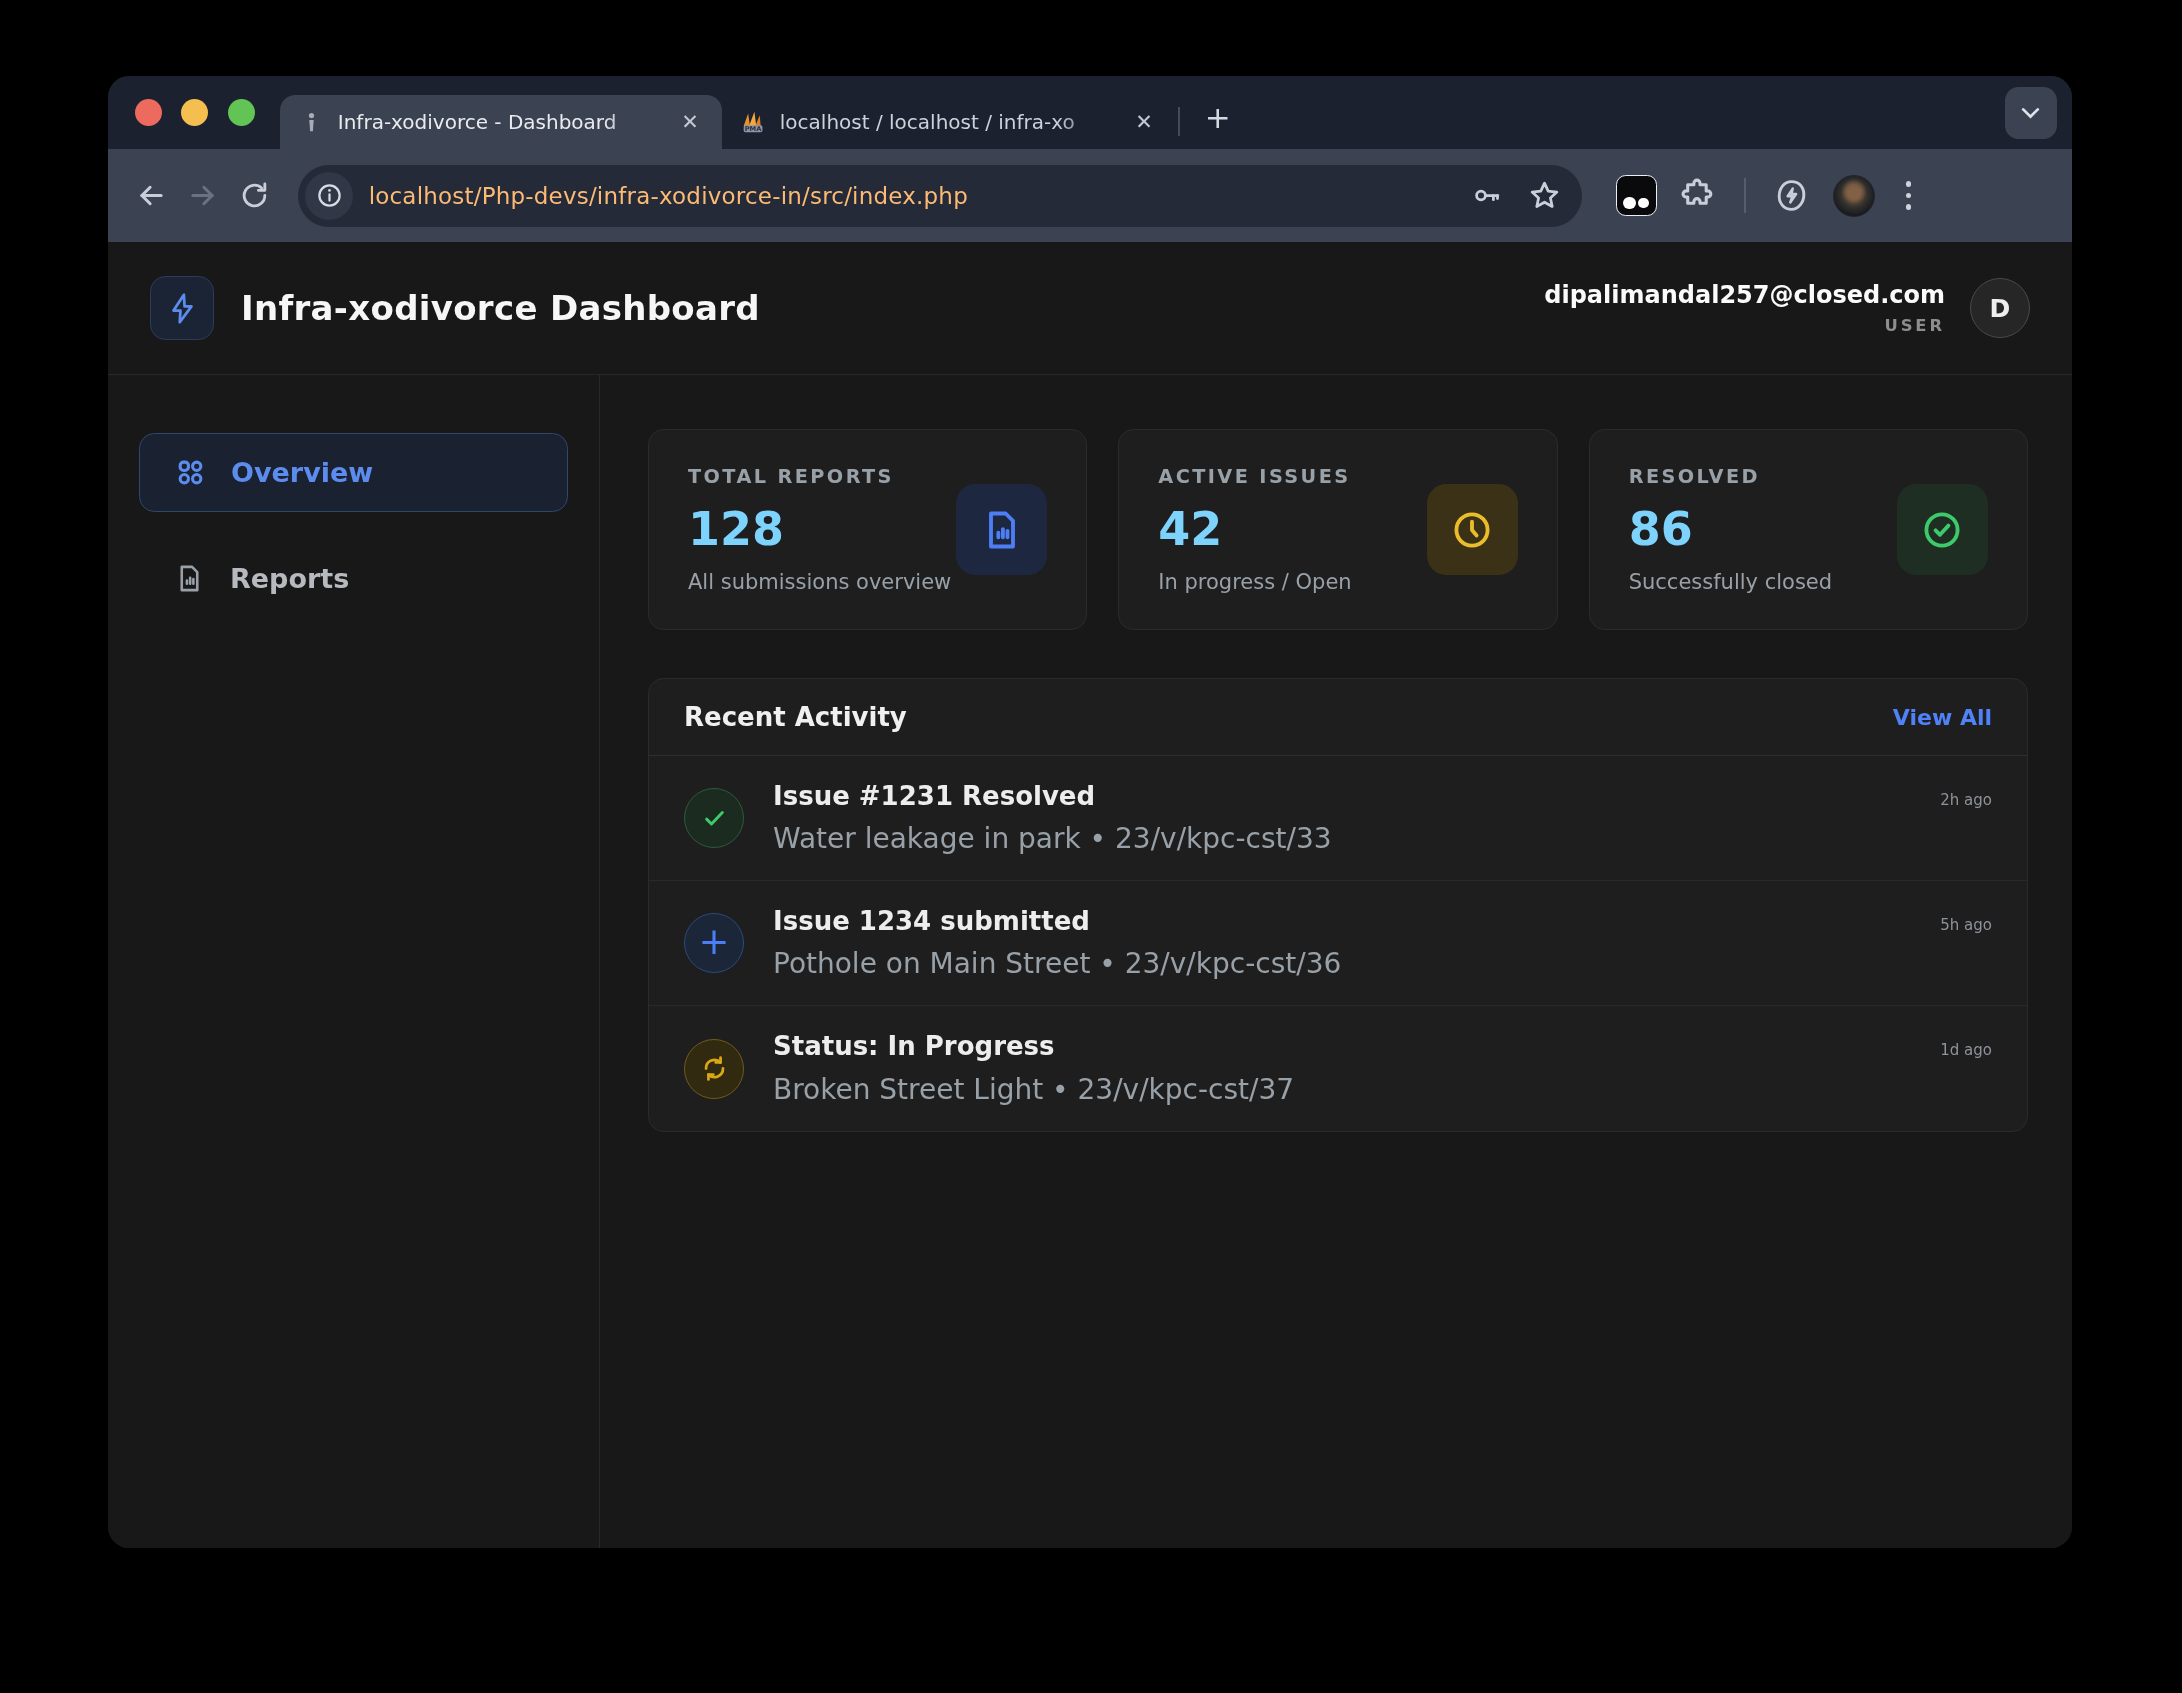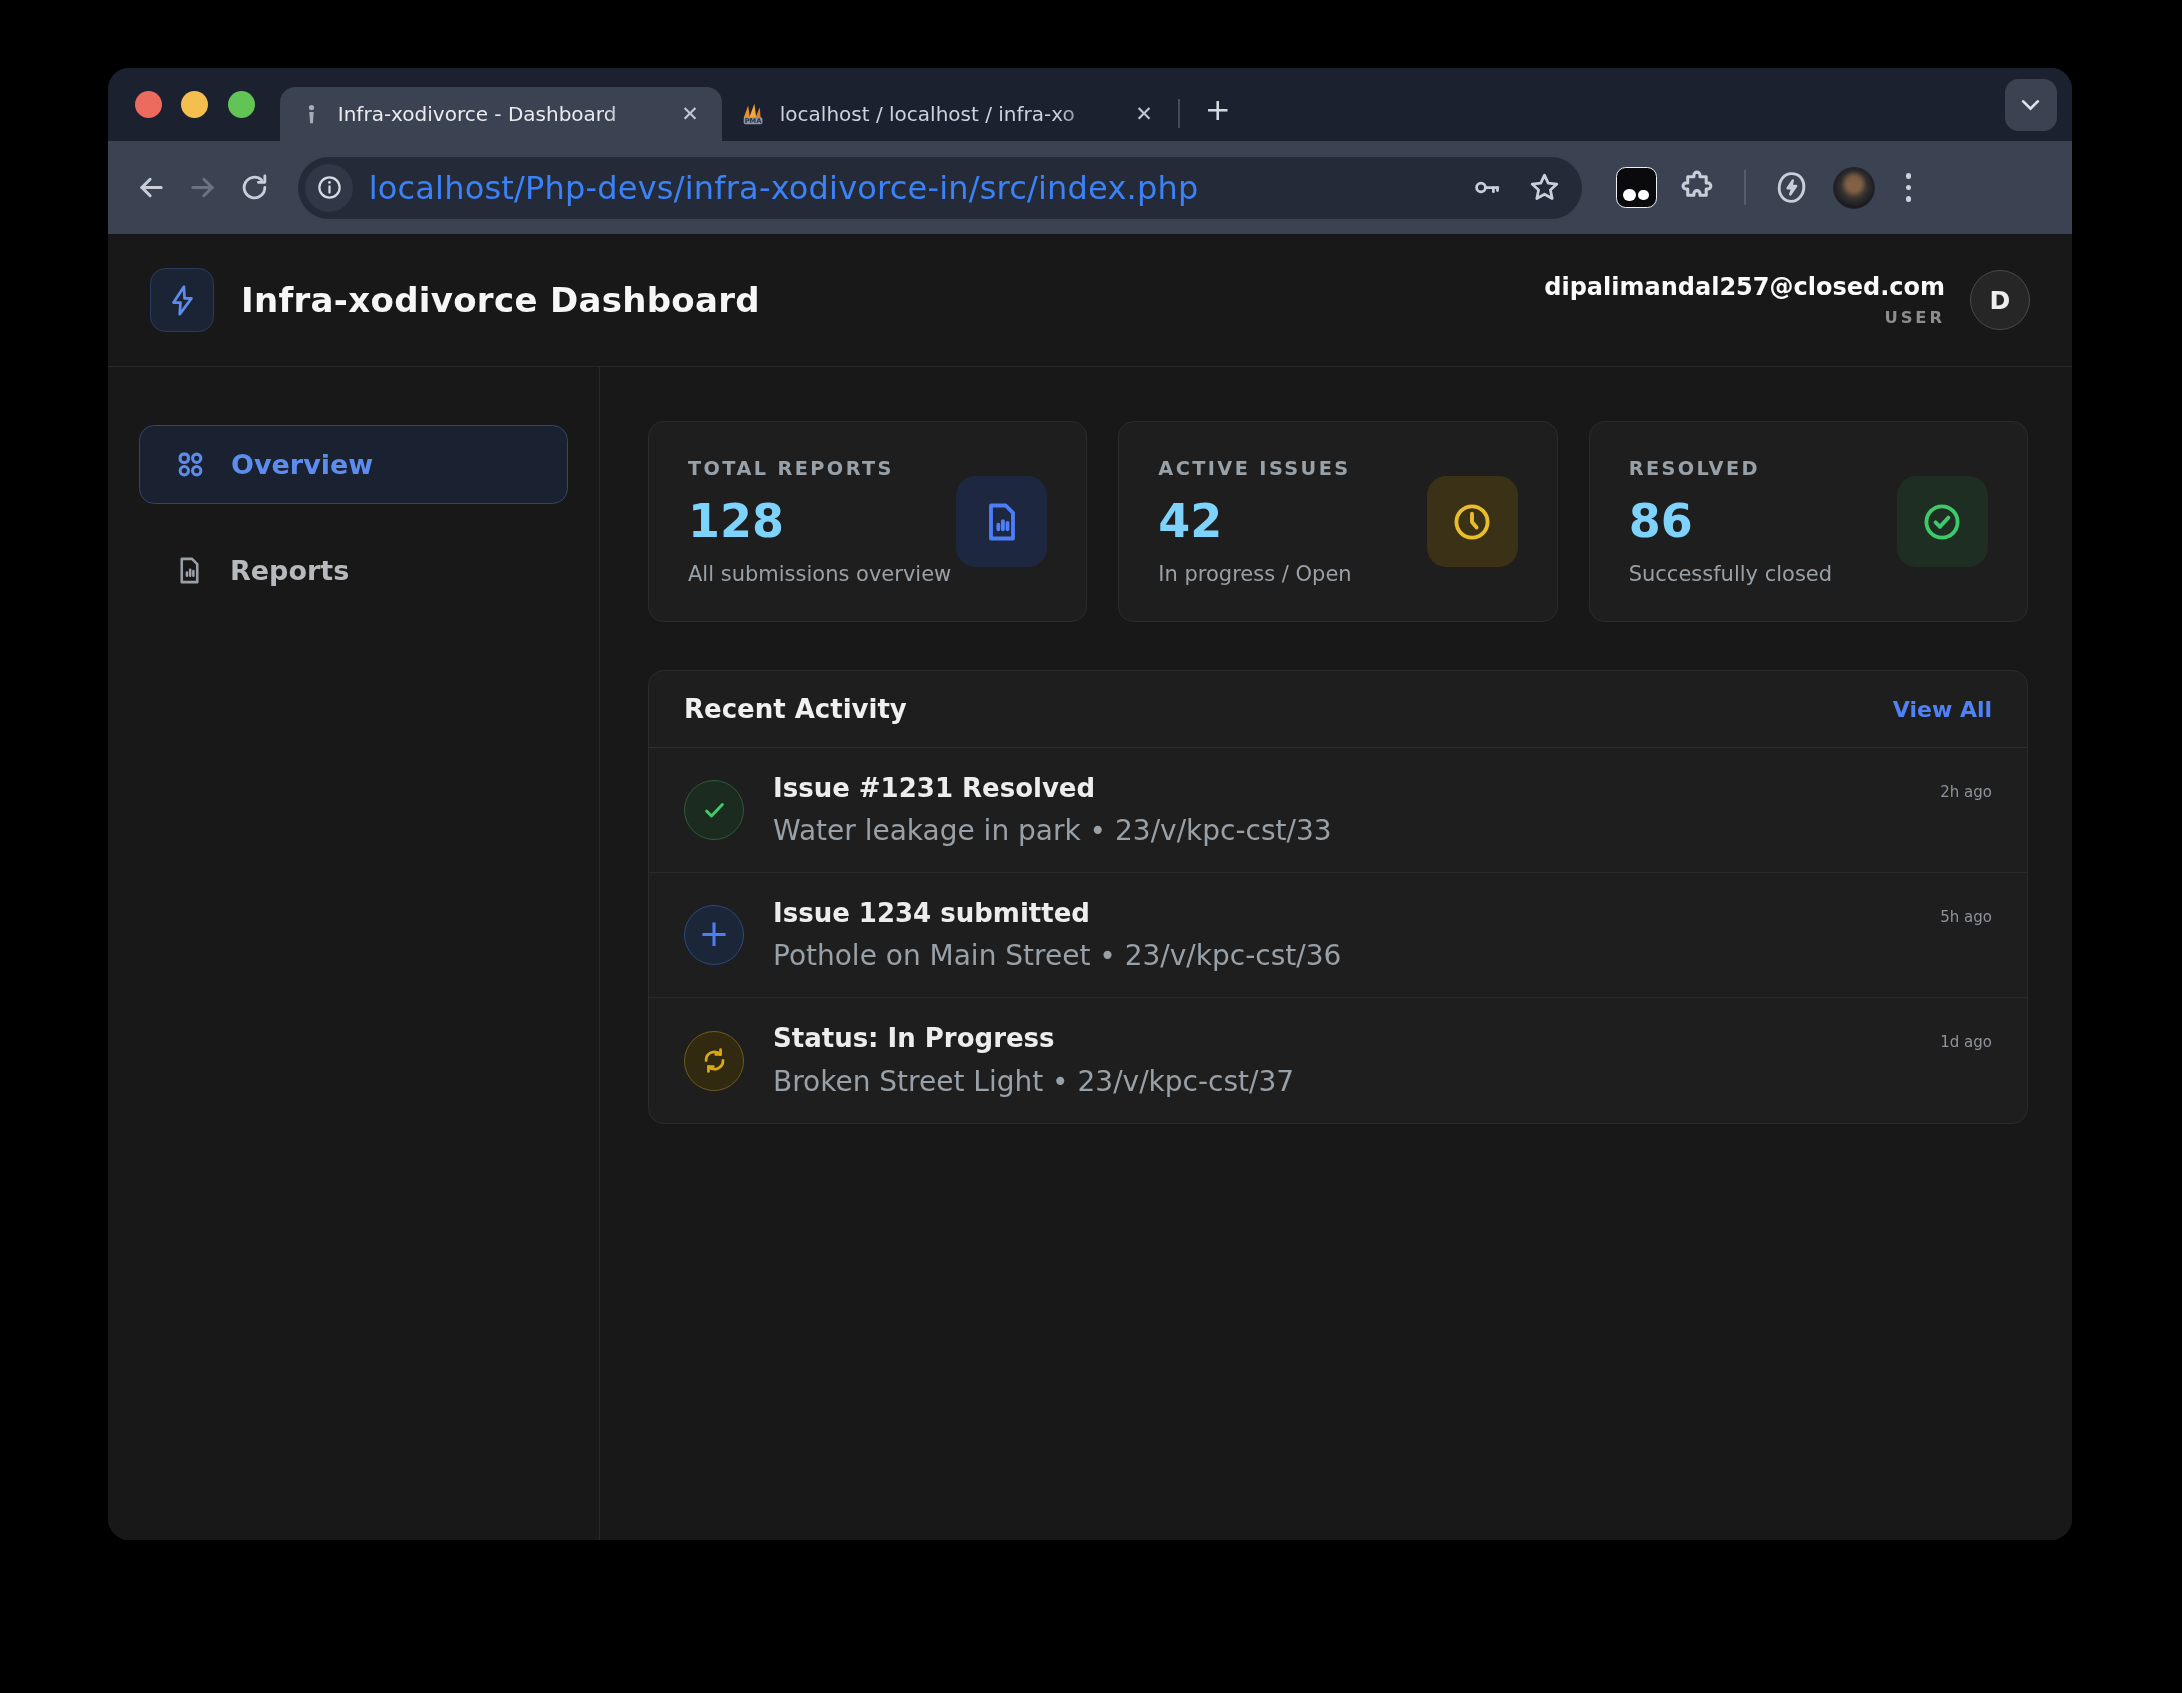--- a/index.html
+++ b/index.html
@@ -1,19 +1,19 @@
 <!DOCTYPE html>
 <html><head>
 <meta charset="utf-8">
 <style>
   * { margin:0; padding:0; box-sizing:border-box; }
   html,body { width:2182px; height:1694px; background:#000; overflow:hidden;
     font-family:"DejaVu Sans","Liberation Sans",sans-serif; }
 
-  .window { position:absolute; left:108px; top:68px; width:1964px; height:1472px;
+  .window { position:absolute; left:108px; top:76px; width:1964px; height:1472px;
     border-radius:21px; overflow:hidden; background:#181818;
     box-shadow:0 29px 77px rgba(0,0,0,.7); display:flex; flex-direction:column; }
 
   
   .tabstrip { height:73px; background:#1c2130; display:flex; align-items:flex-end; position:relative; flex:none; }
   .traffic { display:flex; gap:19.3px; align-items:center; position:absolute; left:27px; top:23px; }
   .light { width:27px; height:27px; border-radius:50%; }
   .light.red{ background:#ed6a5e; } .light.yellow{ background:#f4bf4e; } .light.green{ background:#61c454; }
 
   .tab { height:54px; display:flex; align-items:center; gap:13.5px; padding:0 17.4px 0 19.3px; }
@@ -27,21 +27,21 @@
   .tab-sep { width:1.9px; height:29px; background:#454b59; margin:0 9.7px 13.5px 1.9px; }
   .newtab-btn { font-size:31px; color:#d4d8e0; margin:0 0 11.6px 7.7px; width:41px; height:41px; display:flex; align-items:center; justify-content:center; border-radius:7.7px; }
   .tabsearch-btn { position:absolute; right:15.4px; top:10.6px; width:52px; height:52px; border-radius:13.5px; background:#3b4252; display:flex; align-items:center; justify-content:center; }
 
   
   .toolbar { height:93px; background:#3b4252; display:flex; align-items:center; padding:0 21px; gap:7.7px; flex:none; }
   .navbtn { width:44px; height:44px; display:flex; align-items:center; justify-content:center; border-radius:50%; flex:none; }
   .omnibox { height:62px; background:#242a38; border-radius:31px; display:flex; align-items:center;
      flex:none; width:1284px; margin-left:13.5px; padding:0 21px 0 7.7px; gap:15.4px; }
   .site-info { width:48px; height:48px; border-radius:50%; background:#303747; display:flex; align-items:center; justify-content:center; flex:none; }
-  .url { font-size:32px; color:#3b82f6; letter-spacing:0.2px; flex:1; white-space:nowrap; overflow:hidden; }
+  .url { font-size:23px; color:#fdba74; letter-spacing:0.2px; flex:1; white-space:nowrap; overflow:hidden; }
   .omni-icons { display:flex; gap:25px; align-items:center; }
   .toolbar-right { display:flex; align-items:center; gap:23px; margin-left:27px; }
   .ext-square { width:41px; height:41px; background:#0a0a0c; border:1.9px solid #eceff4; border-radius:9.7px; position:relative; }
   .ext-square .c1 { position:absolute; left:5.8px; bottom:5.8px; width:12.6px; height:12.6px; border-radius:50%; background:#fff; }
   .ext-square .c2 { position:absolute; left:21px; bottom:6.8px; width:10.6px; height:10.6px; border-radius:50%; background:#fff; }
   .tb-sep { width:1.9px; height:35px; background:#565d6c; margin:0 3.9px; }
   .avatar-photo { width:42px; height:42px; border-radius:50%;
      background:radial-gradient(circle at 50% 38%, #96705280 0 22%, transparent 40%),
                 radial-gradient(circle at 50% 45%, #6e5138 0 20%, #32302f 45%, #17181c 75%);
      border:1px solid #20242e; }

